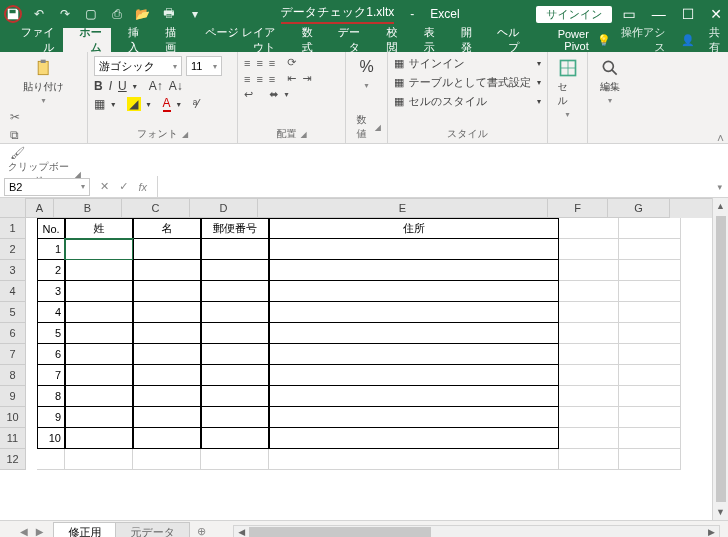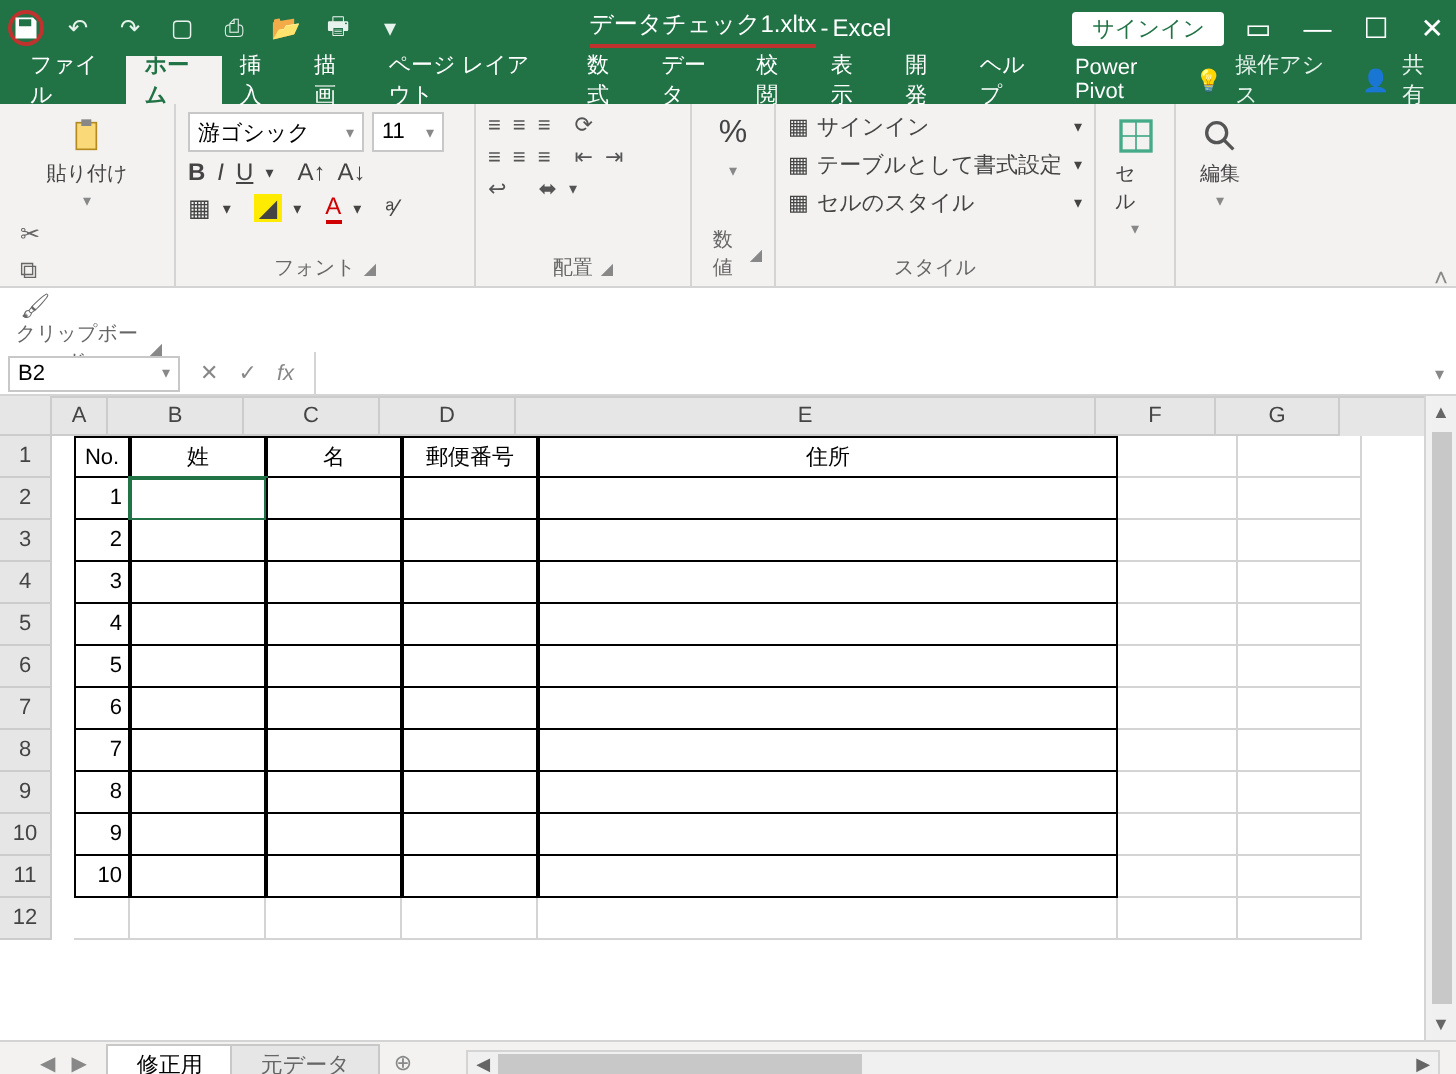--- a/index.html
+++ b/index.html
@@ -1,26 +1,26 @@
 <!DOCTYPE html>
 <html><head>
 <meta charset="utf-8">
 <style>
 * { margin: 0; padding: 0; box-sizing: border-box; font-family: "Meiryo", "Yu Gothic", sans-serif; }
 body { width: 728px; height: 537px; overflow: hidden; background: #fff; font-size: 11px; }
 .titlebar { height: 28px; background: #217346; color: #fff; display: flex; align-items: center; padding: 0 6px; }
 .titlebar .qa { display: flex; gap: 8px; align-items: center; }
 .titlebar .qa span { display: inline-flex; align-items: center; justify-content: center; width: 18px; height: 18px; color: #e6f2ec; font-size: 12px; }
 .save-circle { border: 2px solid #c0322d; border-radius: 50%; width: 24px; height: 24px; display: flex; align-items: center; justify-content: center; margin-left: -2px; }
-.titlebar .title-center { flex: 1; text-align: center; font-size: 12px; display: flex; justify-content: center; gap: 2px; align-items: center; }
+.titlebar .title-center { flex: 1; text-align: center; font-size: 12px; display: flex; justify-content: center; gap: 16px; align-items: center; }
 .title-under { border-bottom: 2px solid #c0322d; padding-bottom: 1px; }
 .titlebar .signin { background: #fff; color: #217346; padding: 1px 10px; border-radius: 2px; font-size: 11px; margin-right: 10px; }
 .titlebar .wctl { display: flex; gap: 16px; font-size: 14px; }
 
-.menubar { height: 24px; background: #217346; color: #fff; display: flex; align-items: stretch; padding-left: 6px; }
+.menubar { height: 24px; background: #217346; color: #fff; display: flex; align-items: stretch; padding-left: 6px; text-align: right; }
 .menubar .tab { padding: 3px 9px; font-size: 11px; cursor: pointer; display: flex; align-items: center; }
 .menubar .tab.active { background: #f3f2f1; color: #217346; font-weight: bold; }
 .menubar .spacer { flex: 1; }
 .menubar .right { display: flex; align-items: center; gap: 6px; padding-right: 8px; color: #e6f2ec; }
 
 .ribbon { height: 92px; background: #f3f2f1; border-bottom: 1px solid #d4d4d4; display: flex; }
 .rgroup { border-right: 1px solid #d4d4d4; padding: 4px 6px 2px; display: flex; flex-direction: column; justify-content: space-between; }
 .rgroup .glabel { text-align: center; font-size: 10px; color: #666; display: flex; justify-content: center; gap: 4px; align-items: center; }
 .rgroup .glabel .dlg { font-size: 8px; color: #888; }
 .rg-body { flex: 1; display: flex; flex-direction: column; gap: 3px; }

